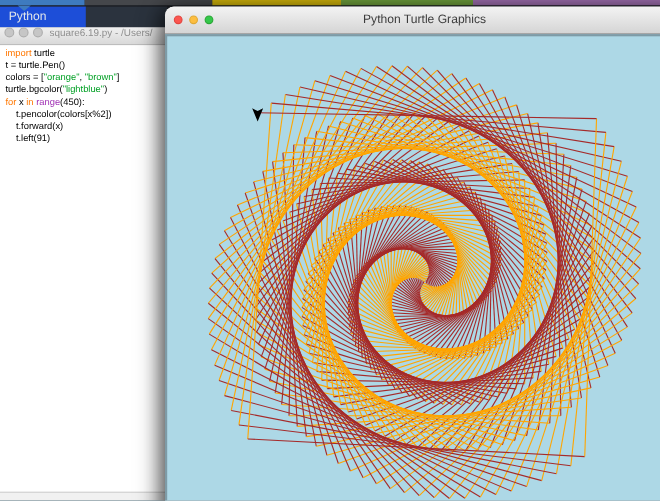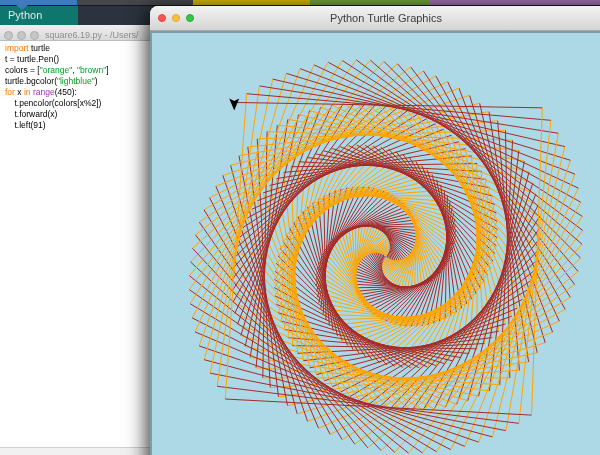--- a/index.html
+++ b/index.html
@@ -10,26 +10,26 @@
   }
   
   .top-strip{position:absolute;top:0;left:0;width:600px;height:5px;display:flex;}
   .top-strip .seg{height:5px;}
   .strip-underline{position:absolute;top:5px;left:0;width:600px;height:1px;background:#14171B;}
   .tab-pointer{position:absolute;left:16px;top:5px;width:0;height:0;
     border-left:6px solid transparent;border-right:6px solid transparent;
     border-top:5px solid #3E7BBF;z-index:3;}
   
   .tabbar{position:absolute;top:6px;left:0;width:152px;height:19px;background:#2B333E;}
-  .tab-active{position:absolute;left:0;top:0;width:78px;height:19px;background:#0f766e;
+  .tab-active{position:absolute;left:0;top:0;width:78px;height:19px;background:#1d4ed8;
     color:#E2E6E9;font-size:11px;line-height:19px;padding-left:8px;box-sizing:border-box;}
   
   .editor-window{position:absolute;left:0;top:25px;width:152px;height:430px;background:#FFFFFF;}
   .editor-titlebar{height:16px;background:linear-gradient(#F0F0F0,#D9D9D9);
-    border-bottom:1px solid #BDBDBD;display:flex;align-items:flex-end;padding:0 4px;box-sizing:border-box;}
+    border-bottom:1px solid #BDBDBD;display:flex;align-items:flex-start;padding:0 4px;box-sizing:border-box;}
   .editor-dot{width:7px;height:7px;border-radius:50%;background:#C6C6C6;
     border:1px solid #ADADAD;margin-right:4px;flex:0 0 auto;}
   .editor-title{font-size:9px;color:#8E8E8E;white-space:nowrap;overflow:hidden;margin-left:2px;}
   .code-area{padding:2px 0 0 5px;font-family:Liberation Sans, sans-serif;
     font-size:8.5px;line-height:11px;color:#000;white-space:pre;overflow:hidden;}
   .editor-bottom{position:absolute;bottom:0;left:0;width:100%;height:8px;
     background:#F1F1F1;border-top:1px solid #CFCFCF;box-sizing:border-box;}
   
   .turtle-window{position:absolute;left:150px;top:6px;width:472px;height:476px;
     background:#D8D8D8;border-radius:8px 8px 0 0;

